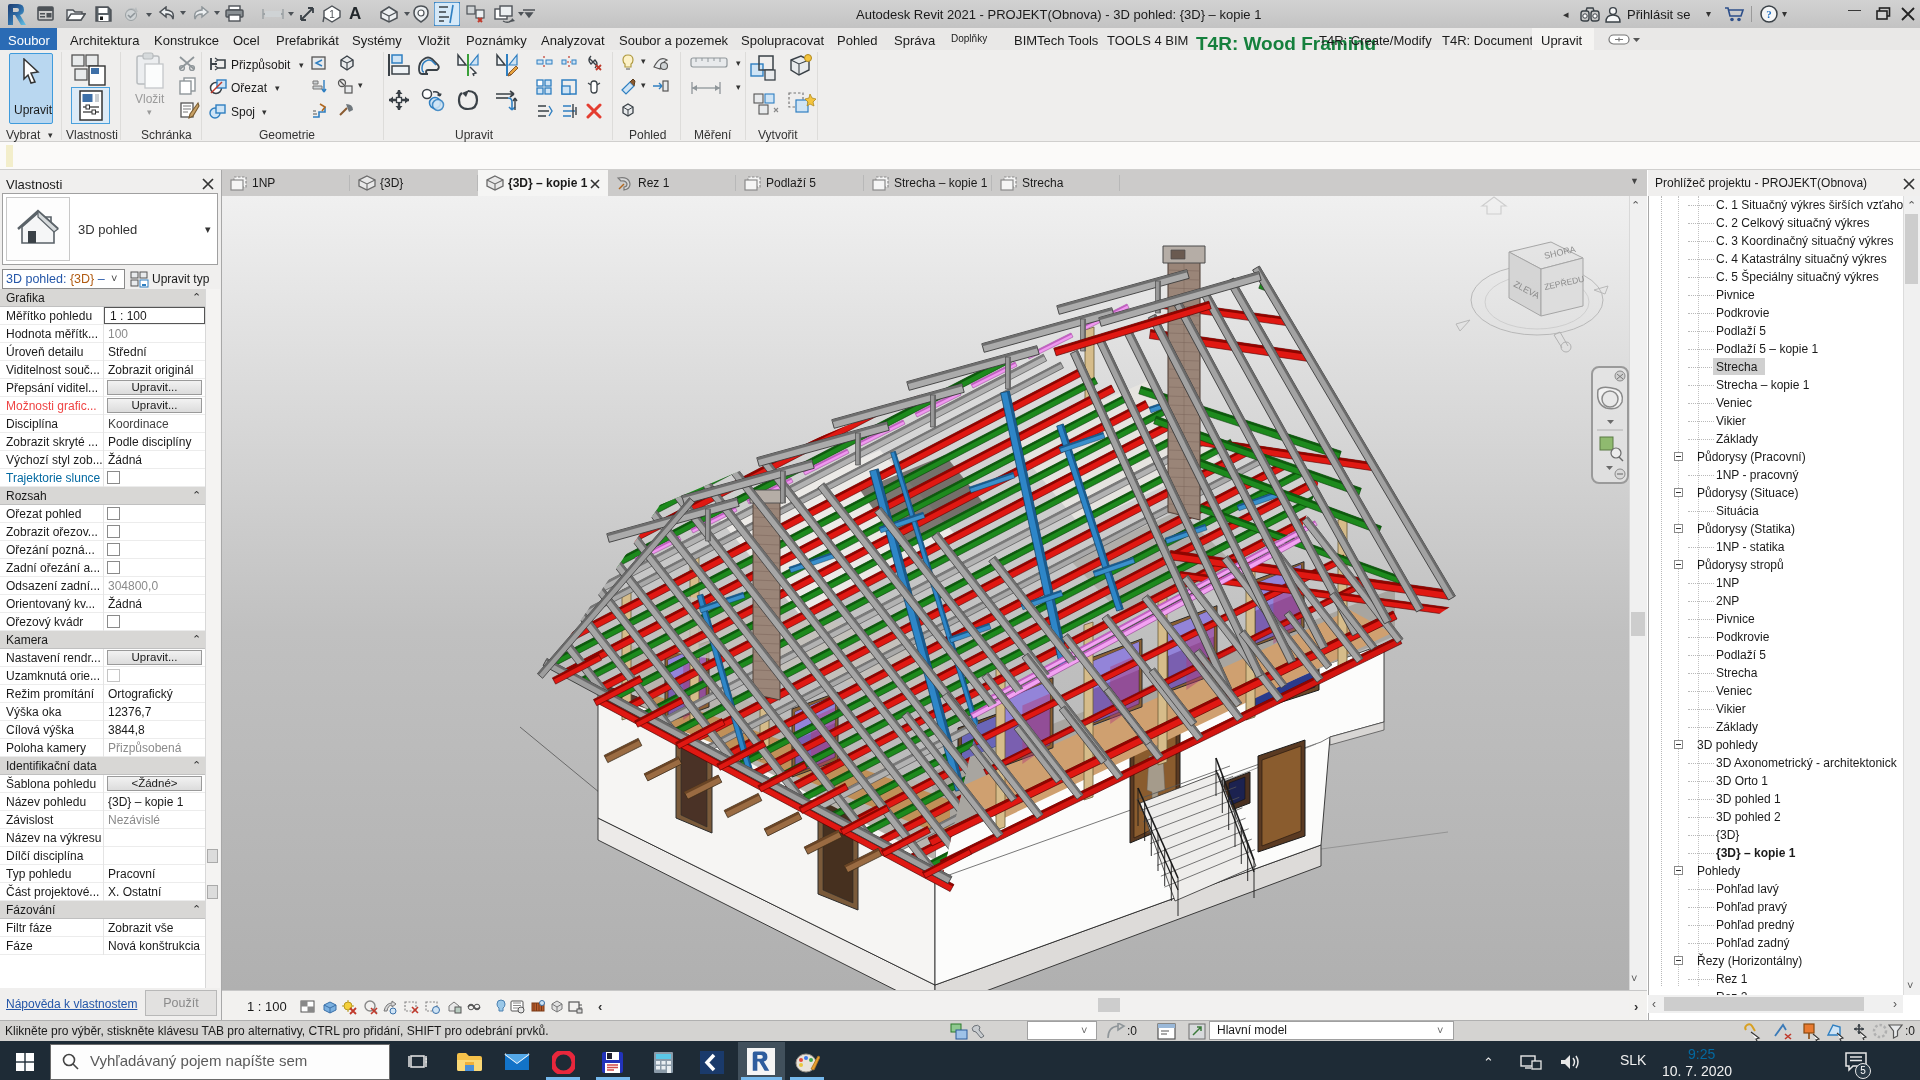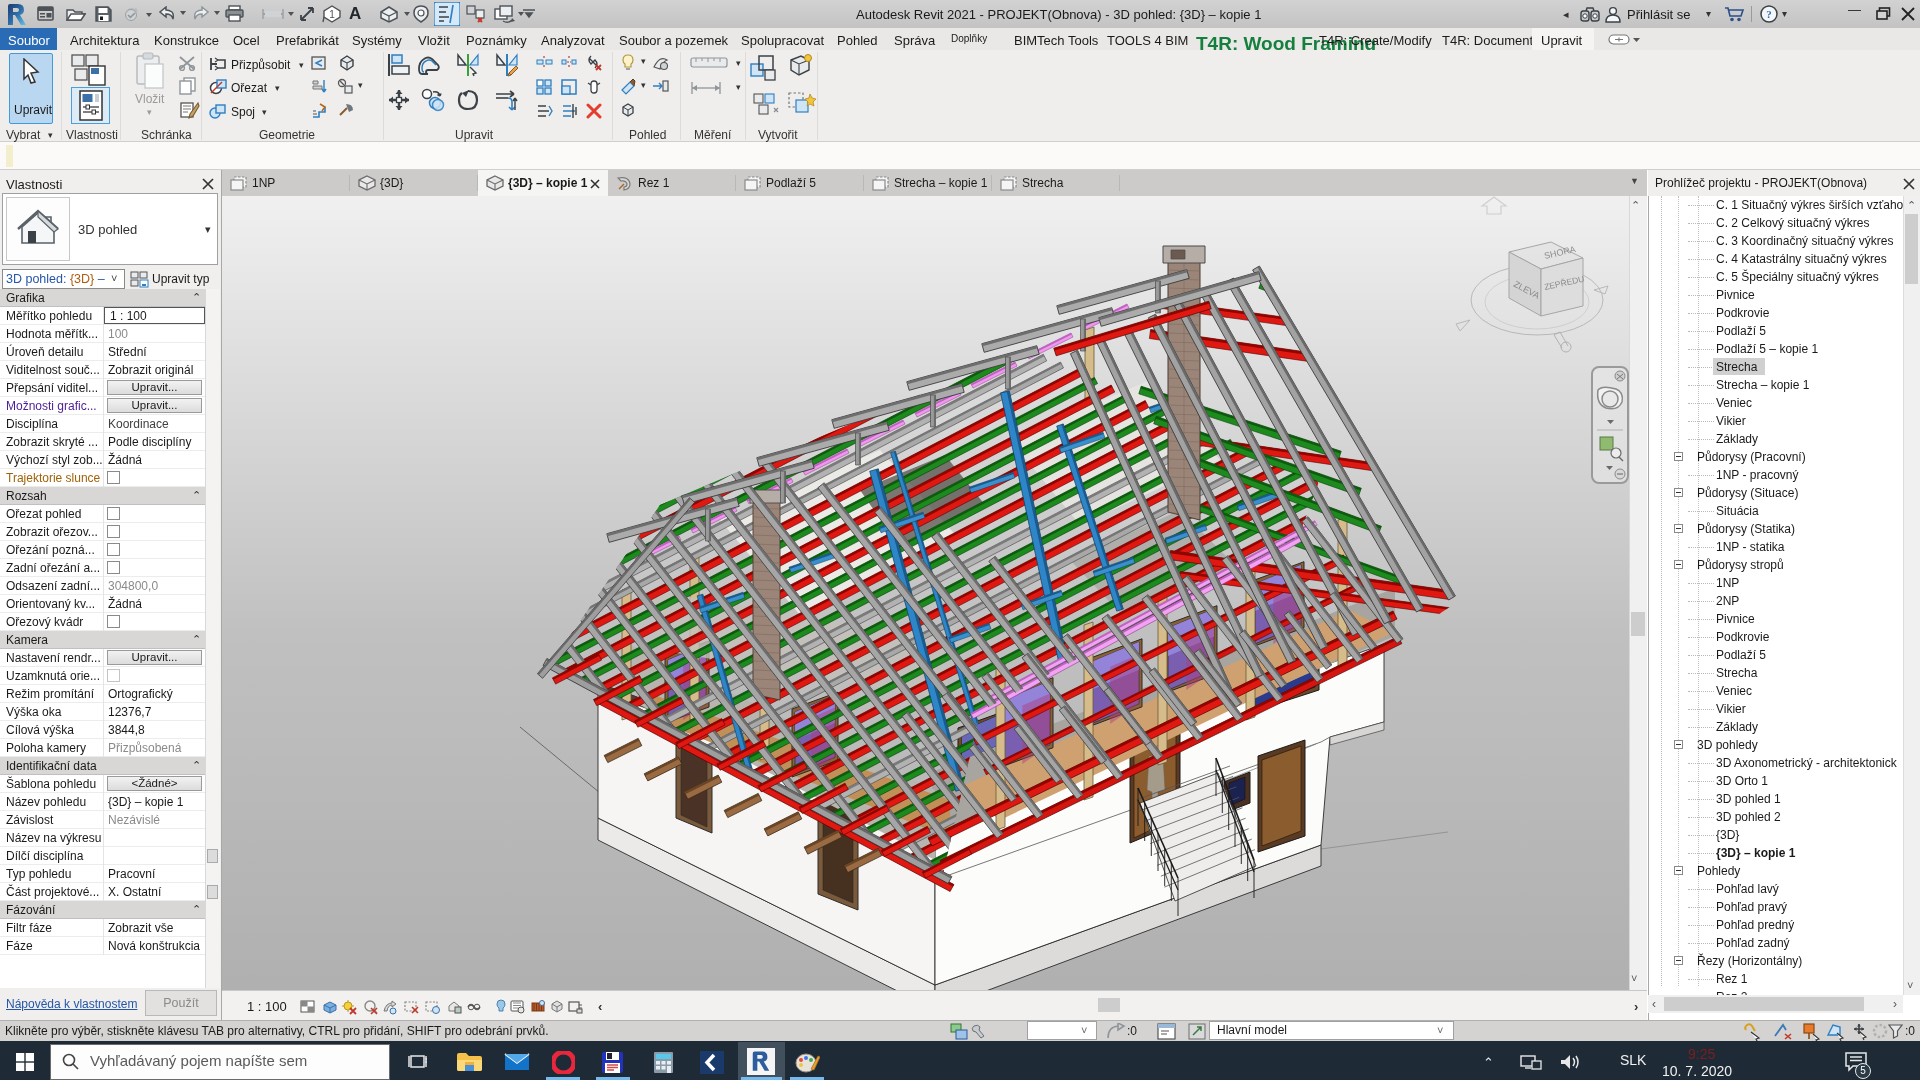--- a/index.html
+++ b/index.html
@@ -445,37 +445,37 @@
 <div class="" style="left:0px;top:361px;width:205px;height:18px;background:#fff;border-bottom:1px solid #ececec;"></div>
 <div class="" style="left:103px;top:361px;width:1px;height:18px;background:#e4e4e4;"></div>
 <div style="position:absolute;left:6px;top:363px;font-size:12px;color:#1a1a1a;font-weight:normal;white-space:nowrap;">Viditelnost souč...</div>
 <div style="position:absolute;left:108px;top:363px;font-size:12px;color:#1a1a1a;font-weight:normal;white-space:nowrap;">Zobrazit originál</div>
 <div class="" style="left:0px;top:379px;width:205px;height:18px;background:#fff;border-bottom:1px solid #ececec;"></div>
 <div class="" style="left:103px;top:379px;width:1px;height:18px;background:#e4e4e4;"></div>
 <div style="position:absolute;left:6px;top:381px;font-size:12px;color:#1a1a1a;font-weight:normal;white-space:nowrap;">Přepsání viditel...</div>
 <div class="" style="left:107px;top:380px;width:95px;height:15px;background:linear-gradient(#f2f2f2,#dcdcdc);border:1px solid #9a9a9a;text-align:center;font-size:11.5px;color:#1a1a1a;">Upravit...</div>
 <div class="" style="left:0px;top:397px;width:205px;height:18px;background:#fff;border-bottom:1px solid #ececec;"></div>
 <div class="" style="left:103px;top:397px;width:1px;height:18px;background:#e4e4e4;"></div>
-<div style="position:absolute;left:6px;top:399px;font-size:12px;color:#4c1d95;font-weight:normal;white-space:nowrap;">Možnosti grafic...</div>
+<div style="position:absolute;left:6px;top:399px;font-size:12px;color:#ef4444;font-weight:normal;white-space:nowrap;">Možnosti grafic...</div>
 <div class="" style="left:107px;top:398px;width:95px;height:15px;background:linear-gradient(#f2f2f2,#dcdcdc);border:1px solid #9a9a9a;text-align:center;font-size:11.5px;color:#1a1a1a;">Upravit...</div>
 <div class="" style="left:0px;top:415px;width:205px;height:18px;background:#fff;border-bottom:1px solid #ececec;"></div>
 <div class="" style="left:103px;top:415px;width:1px;height:18px;background:#e4e4e4;"></div>
 <div style="position:absolute;left:6px;top:417px;font-size:12px;color:#1a1a1a;font-weight:normal;white-space:nowrap;">Disciplína</div>
 <div style="position:absolute;left:108px;top:417px;font-size:12px;color:#404040;font-weight:normal;white-space:nowrap;">Koordinace</div>
 <div class="" style="left:0px;top:433px;width:205px;height:18px;background:#fff;border-bottom:1px solid #ececec;"></div>
 <div class="" style="left:103px;top:433px;width:1px;height:18px;background:#e4e4e4;"></div>
 <div style="position:absolute;left:6px;top:435px;font-size:12px;color:#1a1a1a;font-weight:normal;white-space:nowrap;">Zobrazit skryté ...</div>
 <div style="position:absolute;left:108px;top:435px;font-size:12px;color:#1a1a1a;font-weight:normal;white-space:nowrap;">Podle disciplíny</div>
 <div class="" style="left:0px;top:451px;width:205px;height:18px;background:#fff;border-bottom:1px solid #ececec;"></div>
 <div class="" style="left:103px;top:451px;width:1px;height:18px;background:#e4e4e4;"></div>
 <div style="position:absolute;left:6px;top:453px;font-size:12px;color:#1a1a1a;font-weight:normal;white-space:nowrap;">Výchozí styl zob...</div>
 <div style="position:absolute;left:108px;top:453px;font-size:12px;color:#1a1a1a;font-weight:normal;white-space:nowrap;">Žádná</div>
 <div class="" style="left:0px;top:469px;width:205px;height:18px;background:#fff;border-bottom:1px solid #ececec;"></div>
 <div class="" style="left:103px;top:469px;width:1px;height:18px;background:#e4e4e4;"></div>
-<div style="position:absolute;left:6px;top:471px;font-size:12px;color:#a16207;font-weight:normal;white-space:nowrap;">Trajektorie slunce</div>
+<div style="position:absolute;left:6px;top:471px;font-size:12px;color:#0369a1;font-weight:normal;white-space:nowrap;">Trajektorie slunce</div>
 <div class="" style="left:107px;top:471px;width:13px;height:13px;background:#fff;border:1px solid #8a8a8a;"></div>
 <div class="" style="left:0px;top:487px;width:205px;height:18px;background:#d8d7d5;border-bottom:1px solid #c0c0c0;"></div>
 <div style="position:absolute;left:6px;top:489px;font-size:12px;color:#1a1a1a;font-weight:normal;white-space:nowrap;">Rozsah</div>
 <div style="position:absolute;left:192px;top:489px;font-size:11px;color:#333;font-weight:normal;white-space:nowrap;">⌃</div>
 <div class="" style="left:0px;top:505px;width:205px;height:18px;background:#fff;border-bottom:1px solid #ececec;"></div>
 <div class="" style="left:103px;top:505px;width:1px;height:18px;background:#e4e4e4;"></div>
 <div style="position:absolute;left:6px;top:507px;font-size:12px;color:#1a1a1a;font-weight:normal;white-space:nowrap;">Ořezat pohled</div>
 <div class="" style="left:107px;top:507px;width:13px;height:13px;background:#fff;border:1px solid #8a8a8a;"></div>
 <div class="" style="left:0px;top:523px;width:205px;height:18px;background:#fff;border-bottom:1px solid #ececec;"></div>
 <div class="" style="left:103px;top:523px;width:1px;height:18px;background:#e4e4e4;"></div>
@@ -751,21 +751,21 @@
 <svg class="abs" style="left:1520px;top:1055px" width="22" height="15">
     <rect x="1" y="1" width="14" height="10" fill="none" stroke="#e8e8e8" stroke-width="1.4"></rect>
     <path d="M5 13 h6" stroke="#e8e8e8" stroke-width="1.4"></path>
     <rect x="12" y="6" width="9" height="8" fill="#1e2b36" stroke="#e8e8e8" stroke-width="1.3"></rect>
   </svg>
 <svg class="abs" style="left:1560px;top:1054px" width="22" height="16">
     <path d="M1 6 H5 L10 1 V15 L5 10 H1 Z" fill="#e8e8e8"></path>
     <path d="M13 4 Q16 8 13 12 M16 2 Q20 8 16 14" stroke="#e8e8e8" stroke-width="1.5" fill="none"></path>
   </svg>
 <div style="position:absolute;left:1620px;top:1052px;font-size:14px;color:#f0f0f0;font-weight:normal;white-space:nowrap;">SLK</div>
-<div style="position:absolute;left:1688px;top:1046px;font-size:14px;color:#7f1d1d;font-weight:normal;white-space:nowrap;">9:25</div>
+<div style="position:absolute;left:1688px;top:1046px;font-size:14px;color:#0369a1;font-weight:normal;white-space:nowrap;">9:25</div>
 <div style="position:absolute;left:1662px;top:1063px;font-size:14px;color:#f0f0f0;font-weight:normal;white-space:nowrap;">10. 7. 2020</div>
 <svg class="abs" style="left:1845px;top:1052px" width="24" height="20">
     <path d="M1 1 H21 V14 H8 L4 18 V14 H1 Z" fill="none" stroke="#e8e8e8" stroke-width="1.5"></path>
     <path d="M5 5 h12 M5 8.5 h12" stroke="#e8e8e8" stroke-width="1.4"></path>
   </svg>
 <div style="position:absolute;left:1855px;top:1063px;width:16px;height:16px;border-radius:8px;background:#2a3a46;border:1.4px solid #e8e8e8;color:#fff;font-size:10px;text-align:center;line-height:14px">5</div>
 <div class="" style="left:1648px;top:170px;width:272px;height:850px;background:#fff;border-left:1px solid #a8a8a8;"></div>
 <div class="" style="left:1648px;top:170px;width:272px;height:26px;background:#f0efee;"></div>
 <div style="position:absolute;left:1655px;top:176px;font-size:12px;color:#1a1a1a;font-weight:normal;white-space:nowrap;">Prohlížeč projektu - PROJEKT(Obnova)</div>
 <svg class="abs" style="left:1903px;top:178px" width="12" height="12">

